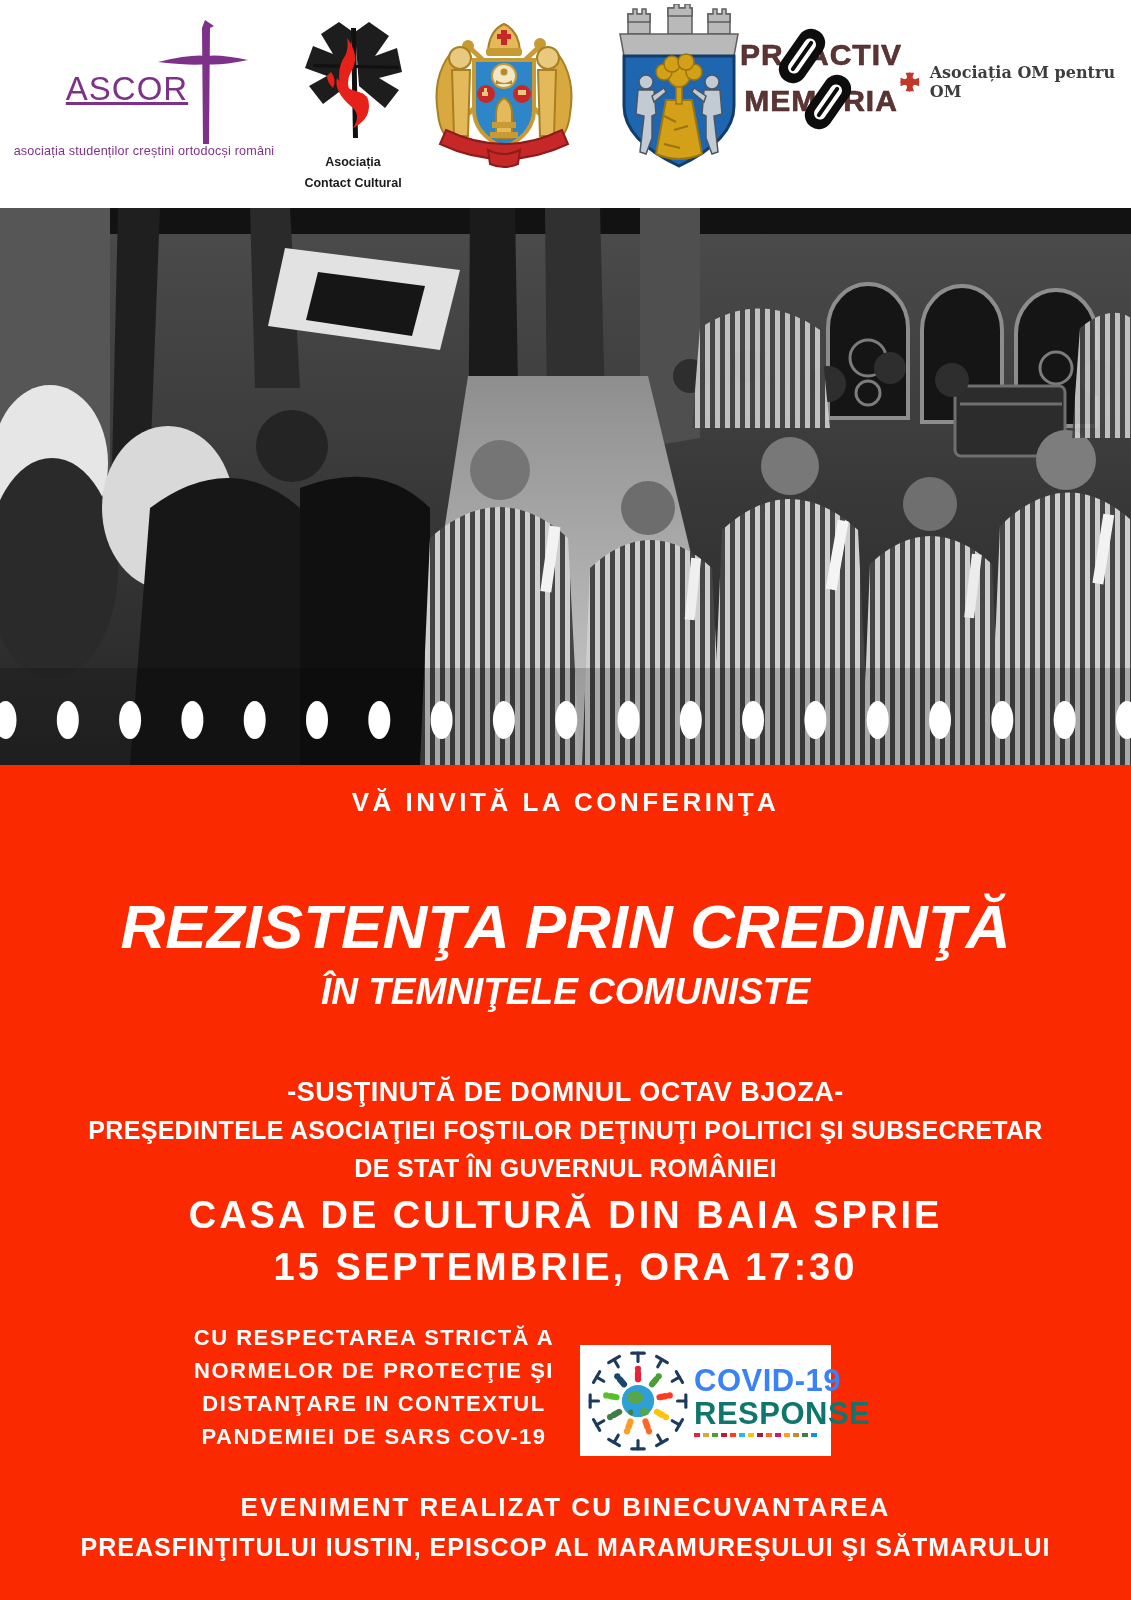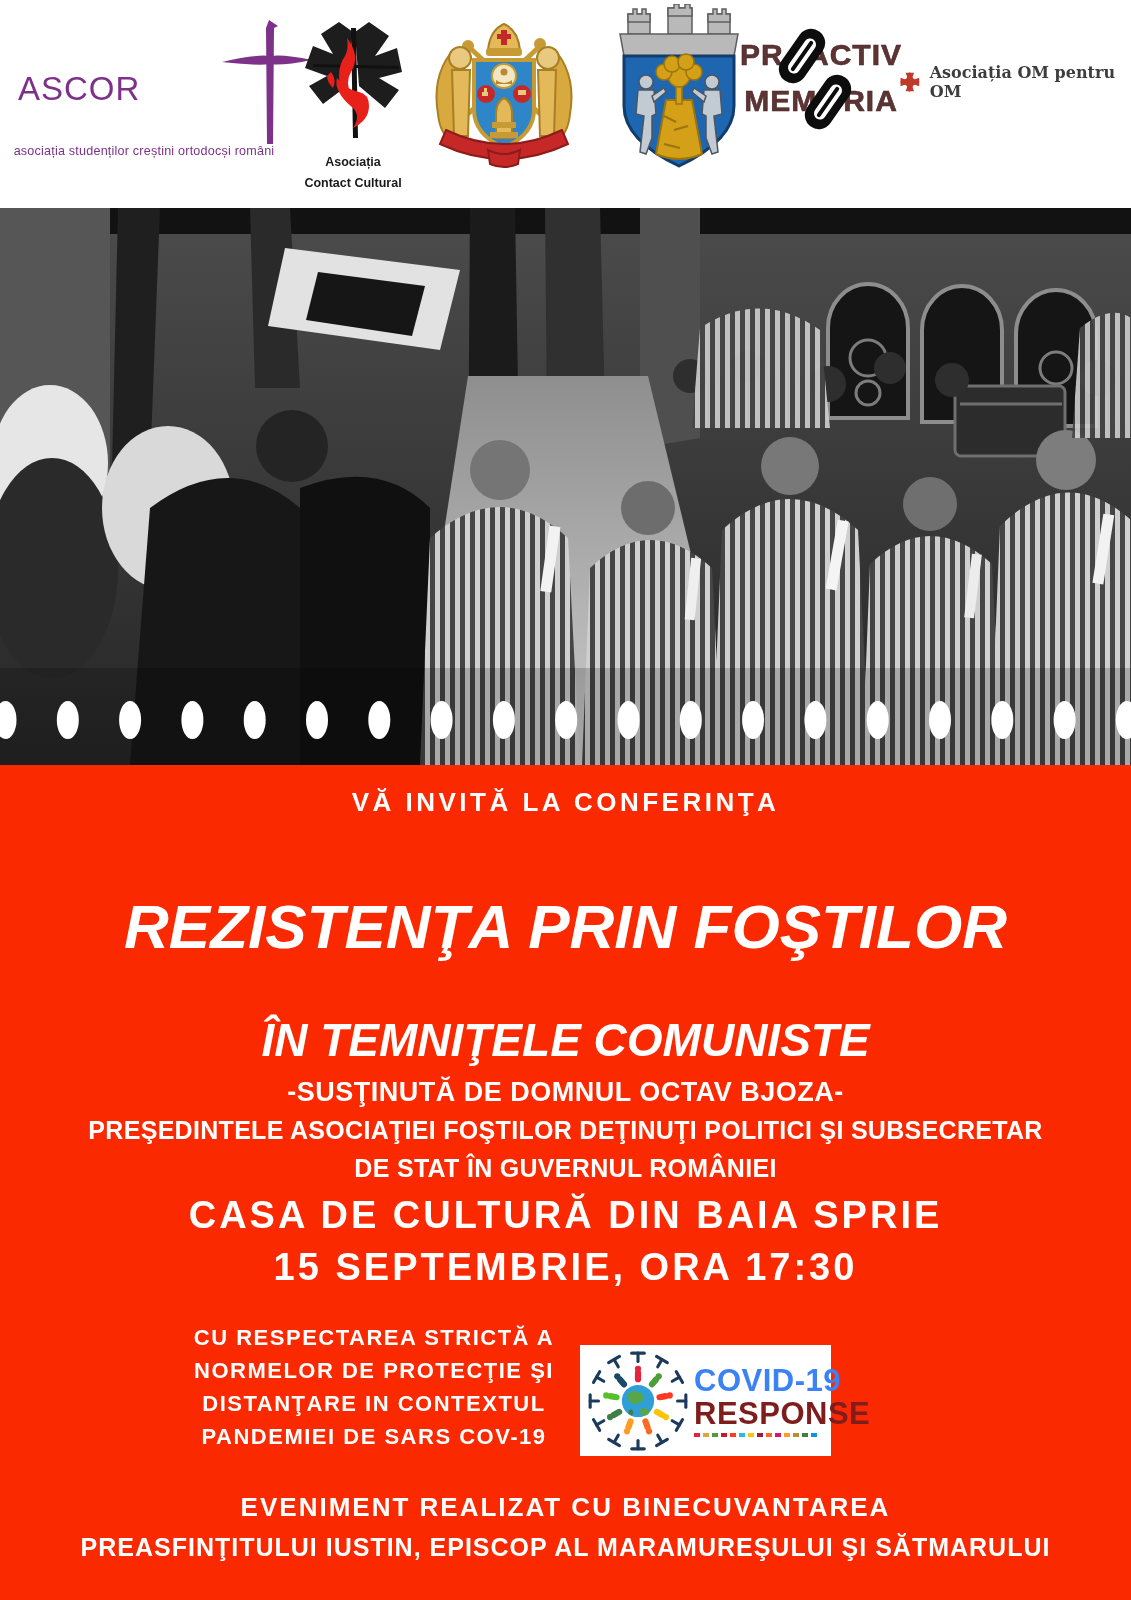--- a/index.html
+++ b/index.html
@@ -5,21 +5,21 @@
   html,body{margin:0;padding:0;background:#ffffff;}
   .page{position:relative;width:1131px;height:1600px;overflow:hidden;background:#fff;
         font-family:"Liberation Sans",sans-serif;}
 
   
   .header{position:absolute;left:0;top:0;width:1131px;height:208px;background:#ffffff;}
   .logo{position:absolute;}
 
   
   .ascor{left:10px;top:28px;width:268px;height:130px;color:#7d3189;}
-  .ascor-row{position:absolute;top:42px;left:8px;width:100%;display:flex;justify-content:space-between;align-items:center;}
+  .ascor-row{position:absolute;top:42px;left:0;width:100%;display:flex;justify-content:center;align-items:center;text-decoration:underline;}
   .ascor-name{font-size:33px;letter-spacing:1px;font-weight:500;}
   .ascor-cross{width:36px;height:128px;margin:-54px -2px -40px 0;overflow:visible;}
   .ascor-place{font-size:29px;font-weight:400;}
   .ascor-tagline{position:absolute;top:96px;left:0;width:100%;text-align:center;font-size:12.6px;letter-spacing:.2px;margin-top:20px;}
 
   
   .contact{left:286px;top:20px;width:134px;height:176px;text-align:center;}
   .contact-text{margin-top:6px;font-size:12.5px;font-weight:700;color:#1a1a1a;line-height:21px;}
 
   
@@ -41,33 +41,33 @@
 
   
   .photo{position:absolute;left:0;top:208px;width:1131px;height:557px;background:#3a3a3a;}
   .photo svg{display:block;width:100%;height:100%;}
 
   
   .red-band{position:absolute;left:0;top:765px;width:1131px;height:835px;background:#fb2900;color:#ffffff;}
   .center{position:absolute;left:0;width:100%;text-align:center;}
   .intro{top:18px;font-size:26px;font-weight:700;letter-spacing:3.5px;line-height:38px;}
   .title1{top:122px;font-size:62px;font-weight:800;font-style:italic;letter-spacing:0;line-height:80px;}
-  .title2{top:198px;font-size:46px;font-weight:800;font-style:italic;line-height:58px;margin-top:48px;}
+  .title2{top:198px;font-size:37px;font-weight:800;font-style:italic;line-height:58px;}
   .speaker{top:308px;font-weight:700;line-height:38px;}
   .speaker .s1{font-size:27px;letter-spacing:.5px;}
   .speaker .s2,.speaker .s3{font-size:25px;letter-spacing:.3px;}
   .venue{top:424px;font-size:38px;font-weight:700;letter-spacing:3px;line-height:52px;}
   .covid-note{position:absolute;left:188px;top:556px;width:372px;text-align:center;
               font-size:22px;font-weight:700;letter-spacing:1.5px;line-height:33px;}
   .covid-box{position:absolute;left:580px;top:580px;width:251px;height:111px;background:#ffffff;
              display:flex;align-items:center;padding:0 6px;box-sizing:border-box;}
   .covid-emblem{width:104px;height:104px;flex:0 0 auto;}
   .covid-words{flex:1;text-align:left;padding-left:4px;}
   .covid-l1{font-size:31px;font-weight:800;letter-spacing:.5px;color:#3b82f6;line-height:33px;}
-  .covid-l2{font-size:31px;font-weight:800;letter-spacing:.5px;color:#7f1d1d;line-height:33px;}
+  .covid-l2{font-size:31px;font-weight:800;letter-spacing:.5px;color:#0f766e;line-height:33px;}
   .covid-dashes{margin-top:3px;display:flex;gap:3px;}
   .covid-dashes span{display:inline-block;width:6px;height:4px;}
   .footer{top:722px;font-weight:700;line-height:40px;}
   .footer .f1{font-size:26px;letter-spacing:2px;}
   .footer .f2{font-size:25px;letter-spacing:1px;}
 </style>
 </head>
 <body>
 
 <div class="page">
@@ -316,21 +316,21 @@
         </g>
     </svg>
   </div>
 
   <div class="red-band">
 
     <div class="center intro">
       <div>VĂ INVITĂ LA CONFERINŢA</div>
     </div>
 
-    <div class="center title1">REZISTENŢA PRIN FOŞTILOR</div>
+    <div class="center title1">REZISTENŢA PRIN CREDINŢĂ</div>
     <div class="center title2">ÎN TEMNIŢELE COMUNISTE</div>
 
     <div class="center speaker">
       <div class="s1">-SUSŢINUTĂ DE DOMNUL OCTAV BJOZA-</div>
       <div class="s2">PREŞEDINTELE ASOCIAŢIEI FOŞTILOR DEŢINUŢI POLITICI ŞI SUBSECRETAR</div>
       <div class="s3">DE STAT ÎN GUVERNUL ROMÂNIEI</div>
     </div>
 
     <div class="center venue">
       <div>CASA DE CULTURĂ DIN BAIA SPRIE</div>

